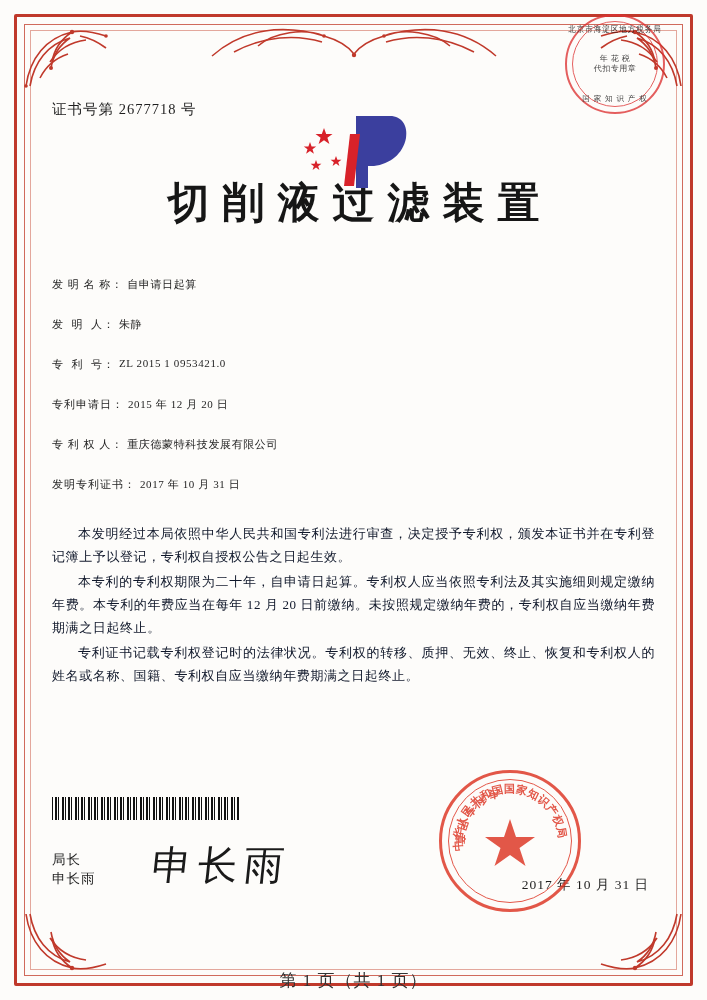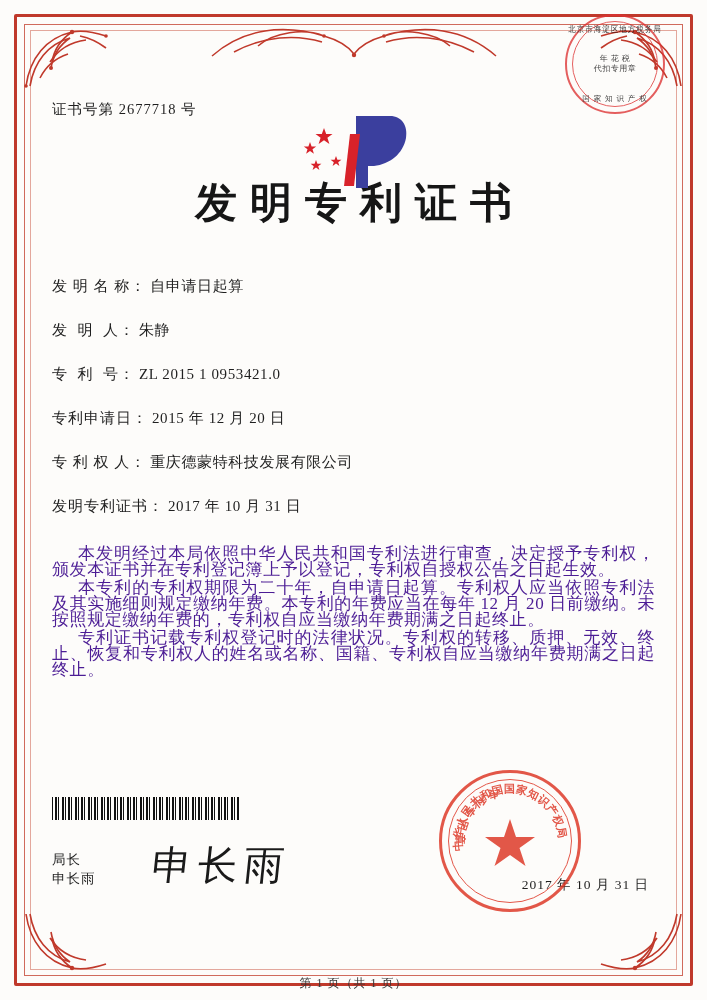--- a/index.html
+++ b/index.html
@@ -138,40 +138,40 @@
     margin: 56px 0 0 0;
     text-indent: 13px;
     font-family: "Liberation Serif", "DejaVu Serif", serif;
   }
 
   .fields {
     margin-top: 46px;
   }
   .field {
     display: flex;
-    align-items: center;
-    font-size: 15px;
+    align-items: flex-start;
+    font-size: 11px;
     margin-bottom: 25px;
     color: #1f1f1f;
   }
   .field .lab {
     white-space: pre;
     letter-spacing: 1px;
   }
   .field .val {
     letter-spacing: .6px;
     padding-left: 4px;
   }
 
   .para-block {
     margin-top: 30px;
-    font-size: 17px;
-    line-height: 16px;
+    font-size: 13px;
+    line-height: 23px;
     letter-spacing: .6px;
-    color: #4c1d95;
+    color: #0f172a;
     text-align: justify;
   }
   .para {
     text-indent: 26px;
     margin: 0 0 2px 0;
   }
 
   
   .barcode {
     position: absolute;
@@ -257,21 +257,21 @@
     font-weight: 700;
     transform-origin: 0 0;
     white-space: nowrap;
   }
 
   .footer {
     position: absolute;
     left: 0; right: 0;
     bottom: 8px;
     text-align: center;
-    font-size: 12px;
+    font-size: 17px;
     letter-spacing: 1px;
     color: #333;
   }
 </style>
 </head>
 <body>
 
 <div class="page">
 
   <div class="frame-outer"></div>
@@ -376,21 +376,21 @@
         <path d="M56 26 L66 26 L60 78 L50 78 Z" fill="#d8222a"></path>
         <g fill="#d8222a">
           <polygon points="30,20 32.2,26 38.5,26 33.4,29.8 35.4,36 30,32.2 24.6,36 26.6,29.8 21.5,26 27.8,26"></polygon>
           <polygon points="16,34 17.6,38.4 22.2,38.4 18.5,41.2 19.9,45.7 16,42.9 12.1,45.7 13.5,41.2 9.8,38.4 14.4,38.4"></polygon>
           <polygon points="22,52 23.4,55.8 27.4,55.8 24.2,58.2 25.4,62 22,59.6 18.6,62 19.8,58.2 16.6,55.8 20.6,55.8"></polygon>
           <polygon points="42,48 43.4,51.8 47.4,51.8 44.2,54.2 45.4,58 42,55.6 38.6,58 39.8,54.2 36.6,51.8 40.6,51.8"></polygon>
         </g>
       </svg>
     </div>
 
-    <h1 class="title">发明专利证书</h1>
+    <h1 class="title">切削液过滤装置</h1>
 
     <div class="fields">
       <div class="field">
         <span class="lab">发 明 名 称：</span>
         <span class="val">自申请日起算</span>
       </div>
       <div class="field">
         <span class="lab">发  明  人：</span>
         <span class="val">朱静</span>
       </div>

